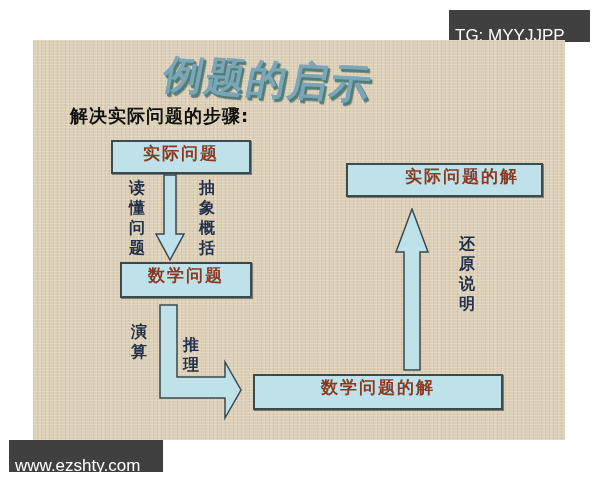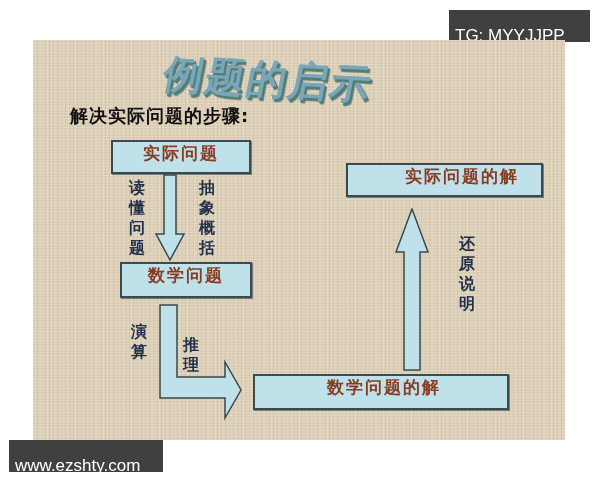--- a/index.html
+++ b/index.html
@@ -50,21 +50,21 @@
     <span>数学问题</span>
   </div>
 
   <svg class="arrow" style="left:126px;top:264px;" width="84" height="118" viewBox="0 0 84 118">
     <polygon points="1,1 18,1 18,73 66,73 66,58 82,86 66,114 66,94 1,94" fill="#bfe2ea" stroke="#3b4a4c" stroke-width="1.5"></polygon>
   </svg>
 
   <div class="vlabel" style="left:96px;top:282px;">演算</div>
   <div class="vlabel" style="left:148px;top:282px;margin-top:13px;">推理</div>
 
-  <div class="box" style="left:220px;top:334px;width:246px;height:32px;padding-left:6px;">
+  <div class="box" style="left:220px;top:334px;width:246px;height:32px;">
     <span>数学问题的解</span>
   </div>
 
   <svg class="arrow" style="left:361px;top:168px;" width="36" height="164" viewBox="0 0 36 164">
     <polygon points="18,1 34,44 26,44 26,162 10,162 10,44 2,44" fill="#bfe2ea" stroke="#3b4a4c" stroke-width="1.5"></polygon>
   </svg>
 
   <div class="vlabel" style="left:424px;top:194px;">还原说明</div>
 
   <div class="box" style="left:313px;top:123px;width:158px;height:30px;padding-left:35px;">

